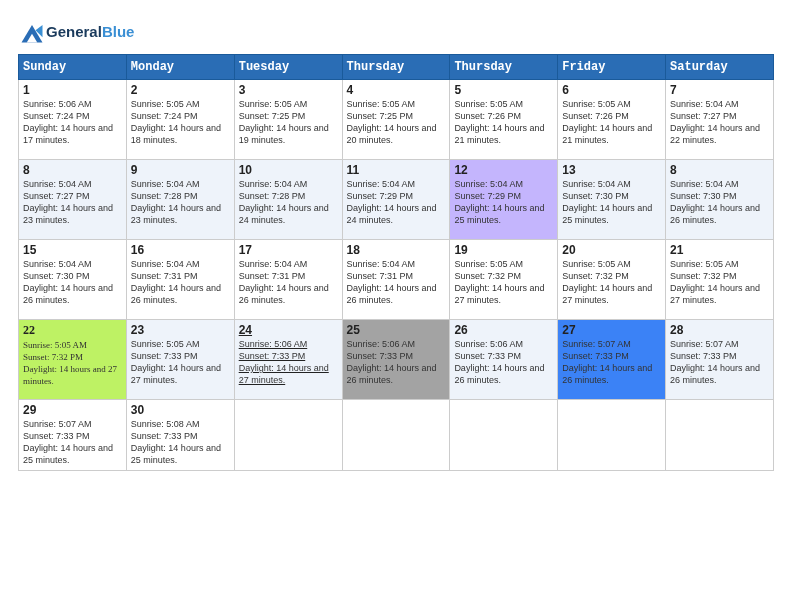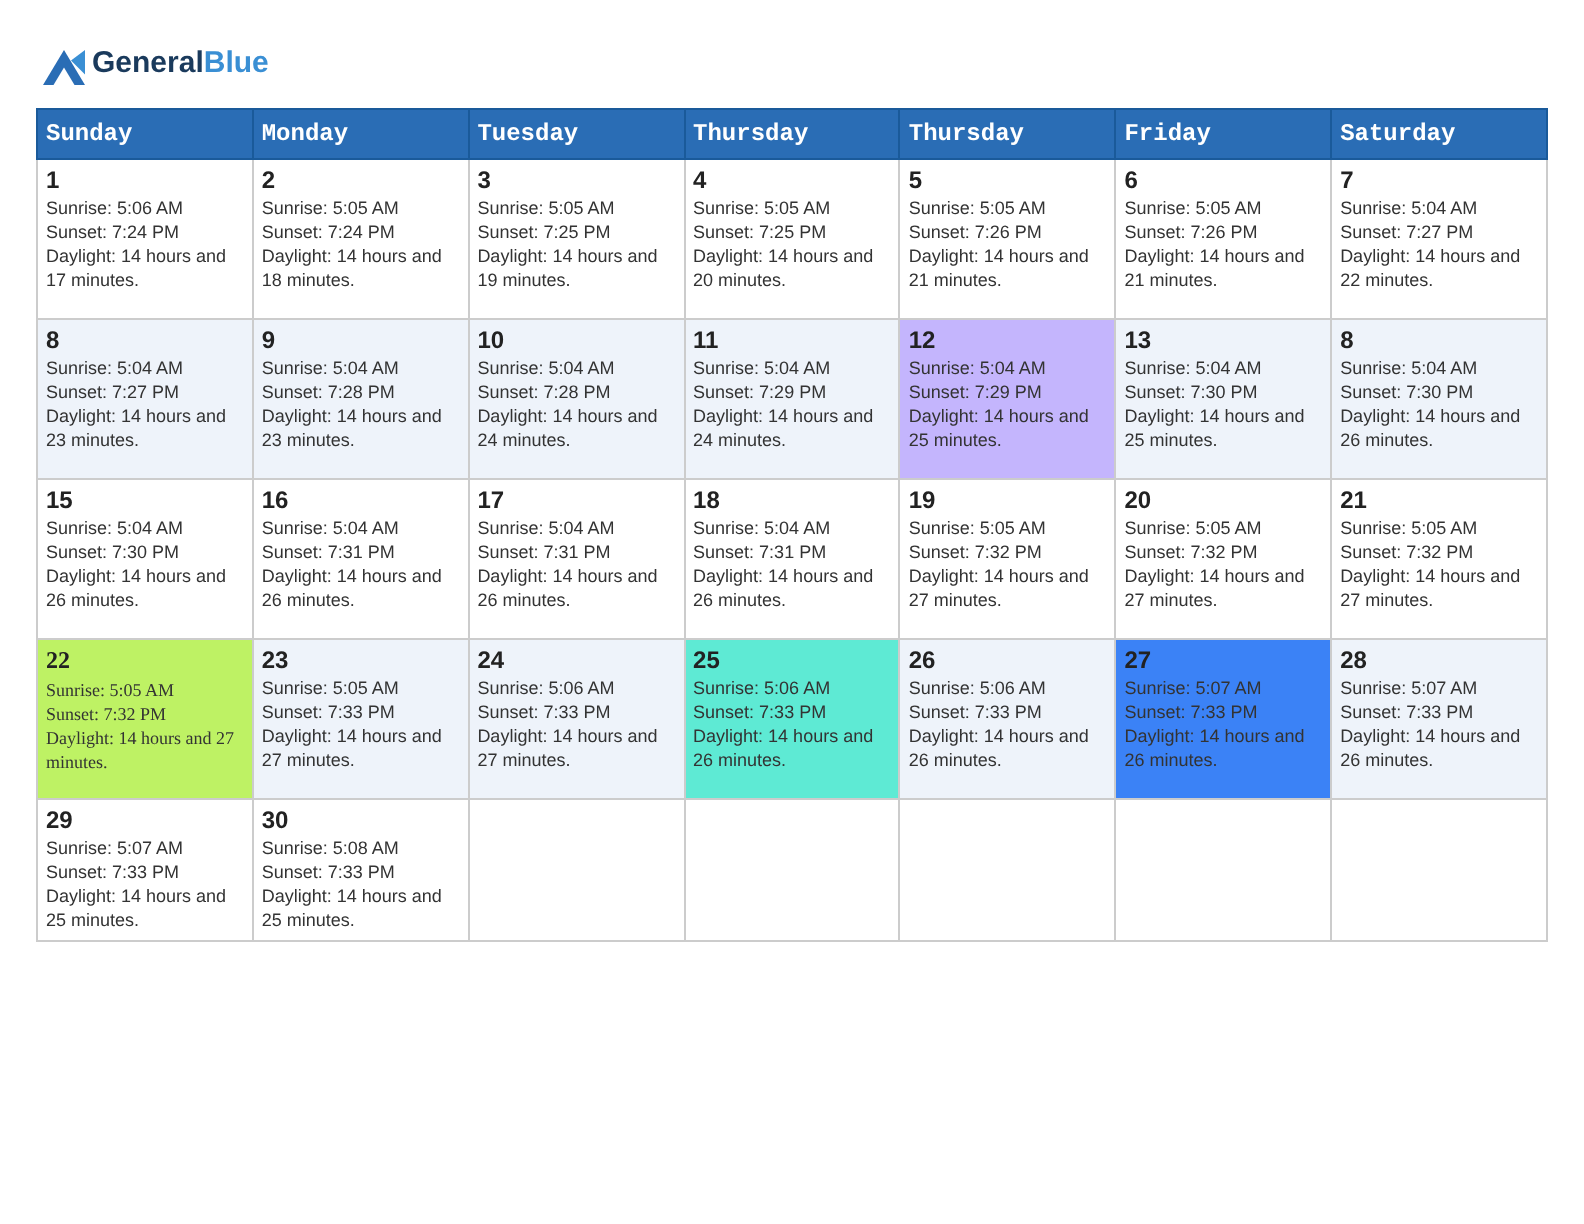--- a/index.html
+++ b/index.html
@@ -219,25 +219,25 @@
         </tr>
         <tr>
           <td style="background: #bef264; font-family: Liberation Serif, serif;">
             <span class="day-num">22</span>
             <div class="day-info">Sunrise: 5:05 AM<br>Sunset: 7:32 PM<br>Daylight: 14 hours and 27 minutes.</div>
           </td>
           <td style="background: rgb(238, 243, 250);">
             <span class="day-num">23</span>
             <div class="day-info">Sunrise: 5:05 AM<br>Sunset: 7:33 PM<br>Daylight: 14 hours and 27 minutes.</div>
           </td>
-          <td style="background: rgb(238, 243, 250);">
+          <td style="background: rgb(238, 243, 250); text-decoration: underline;">
             <span class="day-num">24</span>
             <div class="day-info">Sunrise: 5:06 AM<br>Sunset: 7:33 PM<br>Daylight: 14 hours and 27 minutes.</div>
           </td>
-          <td style="background: #5eead4; margin-left: 32px;">
+          <td style="background: #a3a3a3; margin-left: 32px;">
             <span class="day-num">25</span>
             <div class="day-info">Sunrise: 5:06 AM<br>Sunset: 7:33 PM<br>Daylight: 14 hours and 26 minutes.</div>
           </td>
           <td style="background: rgb(238, 243, 250);">
             <span class="day-num">26</span>
             <div class="day-info">Sunrise: 5:06 AM<br>Sunset: 7:33 PM<br>Daylight: 14 hours and 26 minutes.</div>
           </td>
           <td style="background: #3b82f6;">
             <span class="day-num">27</span>
             <div class="day-info">Sunrise: 5:07 AM<br>Sunset: 7:33 PM<br>Daylight: 14 hours and 26 minutes.</div>

